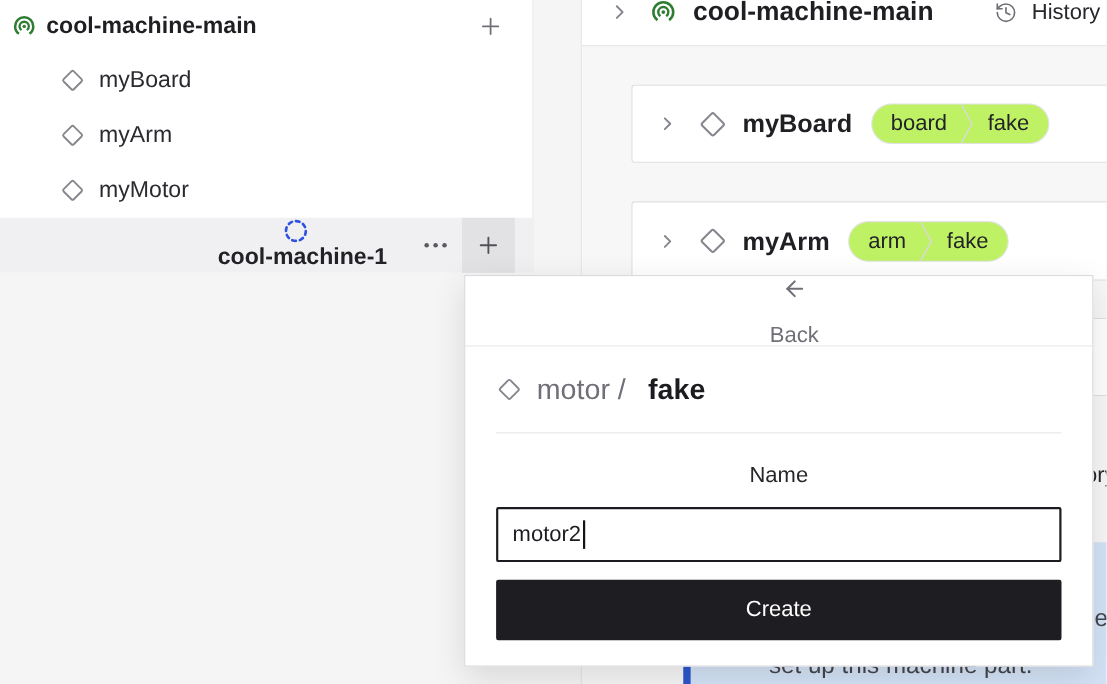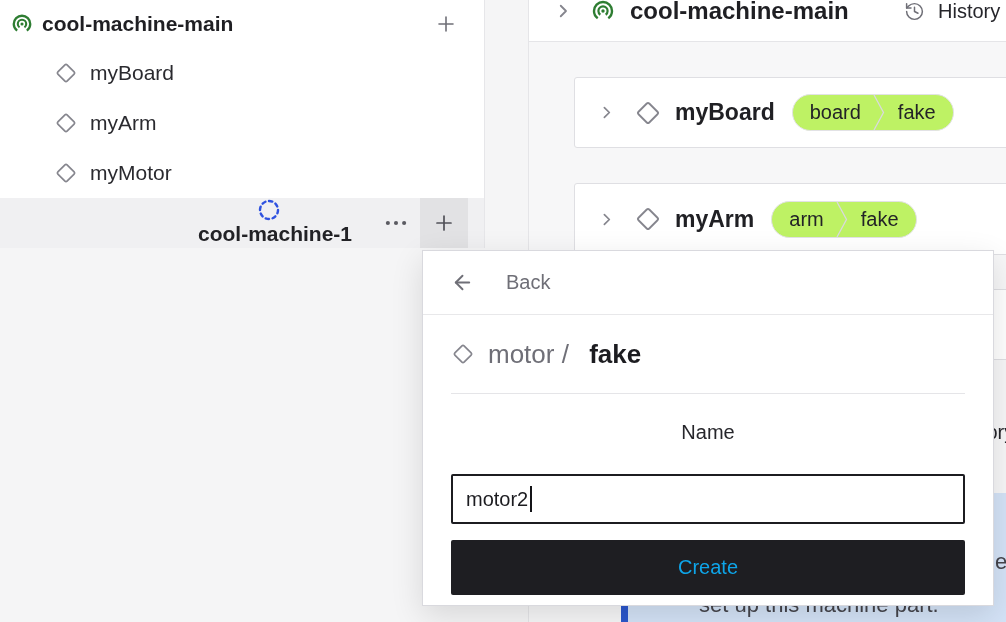--- a/index.html
+++ b/index.html
@@ -56,35 +56,35 @@
   .callout { position:absolute; left:92px; top:493px; width:400px; height:200px;
              background:#d4e3f7; border-left:7px solid #2b57cc; border-radius:2px; }
   .callout .frag { position:absolute; left:367px; top:56px; font-size:22px; color:#45454c; }
   .callout .line { position:absolute; left:71px; top:99px; font-size:22px; color:#45454c; white-space:nowrap; }
 
   
   .modal { position:absolute; left:422px; top:250px; width:572px; height:356px;
            background:#ffffff; border:1px solid #d9d9de; box-shadow:0 10px 30px rgba(0,0,0,.12);
            z-index:10; }
   .m-back { height:64px; border-bottom:1px solid #e8e8ea; display:flex; align-items:center;
-            padding-left:28px; gap:32px; cursor:pointer; }
+            padding-left:28px; gap:20px; cursor:pointer;flex-direction:column; }
   .m-back .blabel { font-size:20px; color:#6f6f77; }
   .m-body { padding:0 28px; }
   .m-title { margin-top:22px; display:flex; align-items:center; gap:13px; font-size:26px; height:34px;text-align:right; }
   .m-title .type { color:#6f6f77; white-space:pre; }
   .m-title .model { color:#1c1c20; font-weight:700; }
   .m-div { height:1px; background:#e5e5e8; margin-top:22px; }
   .m-name { margin-top:27px; font-size:20px; color:#26262b; height:24px;text-align:center; }
-  .textbox { margin-top:29px; height:50px; border:2px solid #1c1c20; border-radius:2px;
+  .textbox { margin-top:16px; height:50px; border:2px solid #1c1c20; border-radius:2px;
              display:flex; align-items:center; padding-left:13px; font-size:20px; color:#1c1c20;
              cursor:text; background:#fff; }
   .caret { width:2px; height:26px; background:#141418; margin-left:2px;
            animation:blink 1.1s step-end infinite; }
   @keyframes blink { 50% { opacity:0; } }
-  .create-btn { margin-top:16px; width:100%; height:55px; background:#1e1e22; color:#0ea5e9;
+  .create-btn { margin-top:16px; width:100%; height:55px; background:#1e1e22; color:#ffffff;
                 font-size:20px; border:none; border-radius:2px; cursor:pointer;
                 display:flex; align-items:center; justify-content:center;
                 font-family:"Liberation Sans", sans-serif; }
 
   svg { display:block; }
 </style>
 </head>
 <body>
 
 <div class="screen">

